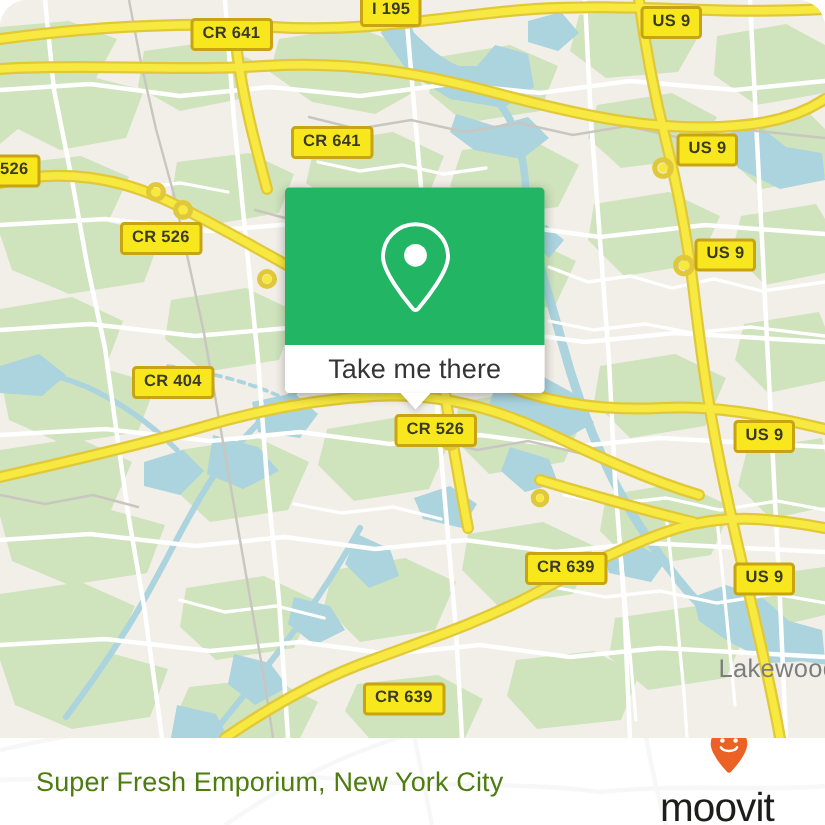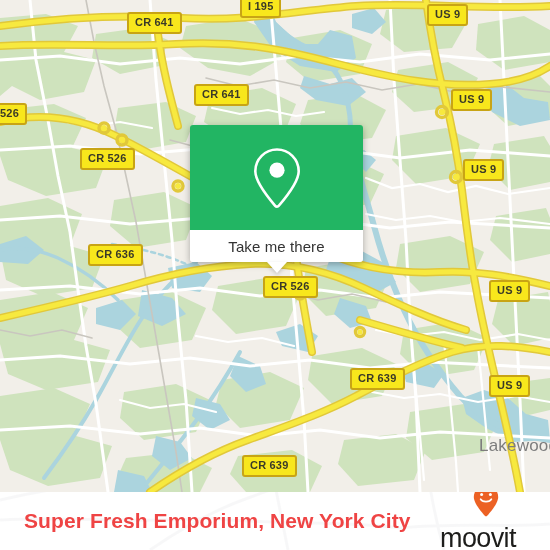--- a/index.html
+++ b/index.html
@@ -3,21 +3,21 @@
 <meta charset="utf-8">
 <title>Moovit Map</title>
 <style>
   html,body{margin:0;padding:0;}
   body{
     width:550px;height:550px;overflow:hidden;
     font-family:"Liberation Sans", sans-serif;
     background:#ffffff;
     -webkit-font-smoothing:antialiased;
   }
-  #app{position:relative;width:550px;height:550px;overflow:hidden;background:#fff;}
+  #app{position:relative;width:550px;height:550px;overflow:hidden;background:#fff;border-radius:18px;}
 
   
   .map{
     position:absolute;left:0;top:0;width:550px;height:492px;
     background:#f2efe9;overflow:hidden;
   }
   .map-svg{position:absolute;left:0;top:0;width:550px;height:492px;display:block;}
 
   
   .shield{
@@ -60,21 +60,21 @@
     border-radius:3px 3px 0 0;
     display:flex;align-items:center;justify-content:center;
   }
   .popup-head svg{display:block;}
   .popup-action{
     background:#ffffff;
     height:32px;
     border-radius:0 0 3px 3px;
     display:flex;align-items:center;justify-content:center;
     color:#343434;
-    font-size:15px;
+    font-size:18px;
     letter-spacing:.1px;
     position:relative;
     cursor:pointer;
   }
   .popup-tail{
     position:absolute;
     left:50%;margin-left:-10px;
     top:137px;
     width:0;height:0;
     border-left:10px solid transparent;
@@ -108,23 +108,23 @@
     opacity:.07;pointer-events:none;
   }
   .footer-inner{
     position:relative;
     height:58px;
     display:flex;align-items:center;justify-content:space-between;
     padding:0 18px 0 24px;
     box-sizing:border-box;
   }
   .footer-title{
-    color:#ef4444;
-    font-size:21px;
-    font-weight:bold;
+    color:#4d7c0f;
+    font-size:18px;
+    font-weight:normal;
     letter-spacing:.1px;
     white-space:nowrap;
   }
   .brand{display:flex;align-items:center;gap:2px;flex-direction:column;}
   .brand-mark{display:block;}
   .brand-word{display:block;}
 </style>
 </head>
 <body>
 
@@ -292,21 +292,21 @@
     </svg>
 
     <div class="shield" style="left:240px;top:-4px;">I 195</div>
     <div class="shield" style="left:127px;top:12px;">CR 641</div>
     <div class="shield" style="left:427px;top:4px;">US 9</div>
     <div class="shield" style="left:194px;top:84px;">CR 641</div>
     <div class="shield" style="left:451px;top:89px;">US 9</div>
     <div class="shield" style="left:-8px;top:103px;">526</div>
     <div class="shield" style="left:80px;top:148px;">CR 526</div>
     <div class="shield" style="left:463px;top:159px;">US 9</div>
-    <div class="shield" style="left:88px;top:244px;">CR 636</div>
+    <div class="shield" style="left:88px;top:244px;">CR 404</div>
     <div class="shield" style="left:263px;top:276px;">CR 526</div>
     <div class="shield" style="left:489px;top:280px;">US 9</div>
     <div class="shield" style="left:350px;top:368px;">CR 639</div>
     <div class="shield" style="left:489px;top:375px;">US 9</div>
     <div class="shield" style="left:242px;top:455px;">CR 639</div>
 
     <div class="place-label" style="left:479px;top:436px;">Lakewood</div>
 
     <div class="popup">
       <div class="popup-head">

